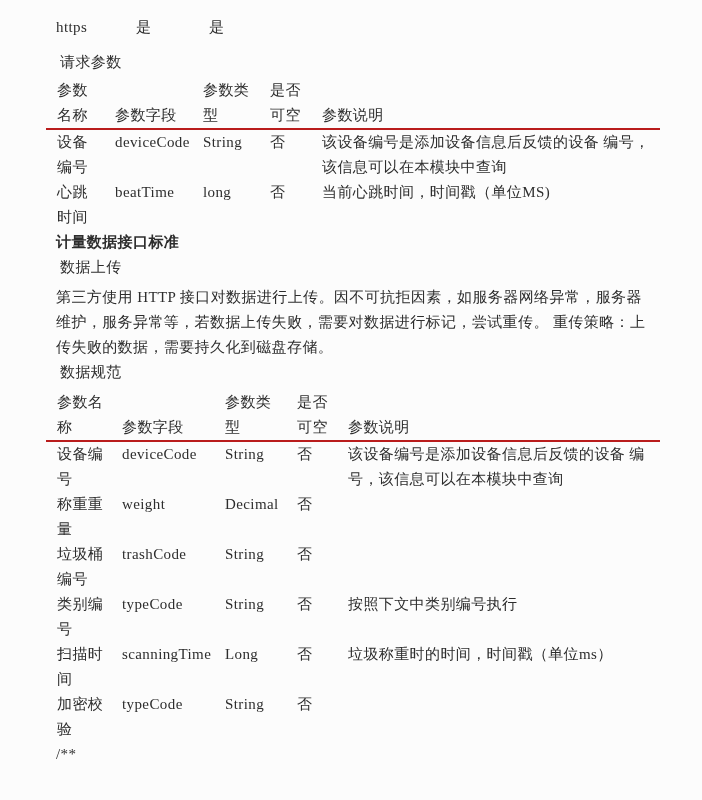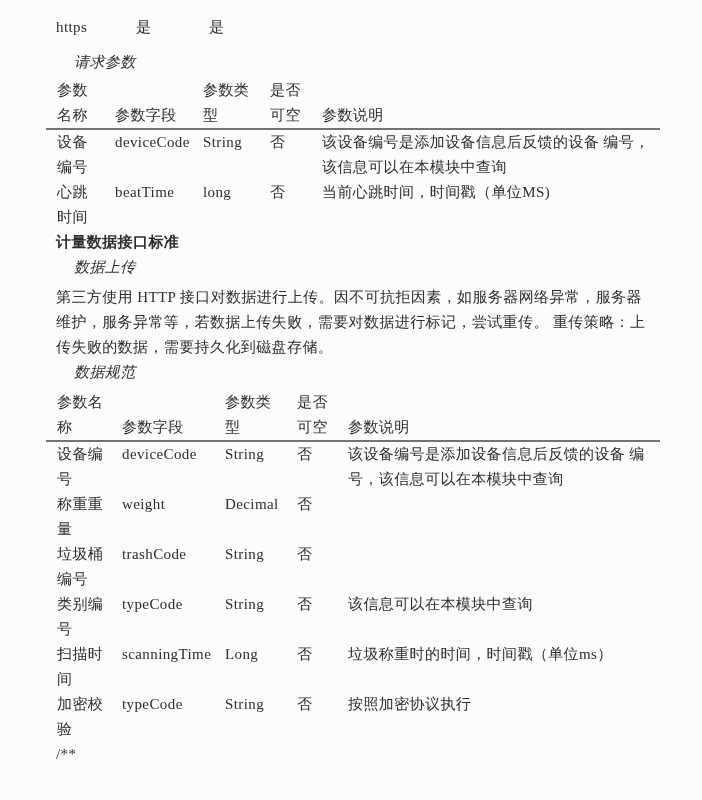--- a/index.html
+++ b/index.html
@@ -13,34 +13,34 @@
     font-size:15px;
     line-height:25px;
     letter-spacing:0.4px;
     color:#2d2d2d;
     overflow:hidden;
     overflow-wrap:break-word;
   }
   .intro-row { display:flex; margin-left:10px; margin-top:0; }
   .intro-row .f1 { width:80px; }
   .intro-row .f2 { width:73px; }
-  .italic-heading { font-style:italic; margin-left:28px; }
+  .italic-heading { margin-left:14px; }
   .bold-heading { font-weight:bold; margin-left:10px; }
   .req-heading { margin-top:10px; }
   .para { margin-left:10px; width:598px; margin-top:5px; }
   .code-line { margin-left:10px; }
   .invoke-heading { margin-top:7px; }
 
   .ptable { width:614px; }
   .t1 { margin-top:3px; }
   .t2 { margin-top:5px; }
   .grid { display:grid; }
   .t1 .grid { grid-template-columns:69px 88px 67px 52px 1fr; }
   .t2 .grid { grid-template-columns:76px 103px 72px 51px 1fr; }
-  .thead { min-height:50px; align-items:end; border-bottom:2px solid #737373; }
+  .thead { min-height:50px; align-items:end; border-bottom:2px solid #b91c1c; }
   .cell { vertical-align:top; }
   .c1 { padding-left:11px; }
   .t1 .c1 { padding-right:26px; }
   .t2 .c1 { padding-right:17px; }
   .c3 { padding-right:16px; }
   .t1 .c4 { padding-right:18px; }
   .t2 .c4 { padding-right:16px; }
 </style>
 </head>
 <body>
@@ -112,34 +112,33 @@
       <div class="cell c1">垃圾桶编号</div>
       <div class="cell c2">trashCode</div>
       <div class="cell c3">String</div>
       <div class="cell c4">否</div>
     </div>
     <div class="grid">
       <div class="cell c1">类别编号</div>
       <div class="cell c2">typeCode</div>
       <div class="cell c3">String</div>
       <div class="cell c4">否</div>
-      <div class="cell c5">该信息可以在本模块中查询</div>
+      <div class="cell c5">按照下文中类别编号执行</div>
     </div>
     <div class="grid">
       <div class="cell c1">扫描时间</div>
       <div class="cell c2">scanningTime</div>
       <div class="cell c3">Long</div>
       <div class="cell c4">否</div>
       <div class="cell c5">垃圾称重时的时间，时间戳（单位ms）</div>
     </div>
     <div class="grid">
       <div class="cell c1">加密校验</div>
       <div class="cell c2">typeCode</div>
       <div class="cell c3">String</div>
       <div class="cell c4">否</div>
-      <div class="cell c5">按照加密协议执行</div>
     </div>
   </div>
 
 
   <div class="code-line">/**</div>
 
 </div>
 
 </body></html>

